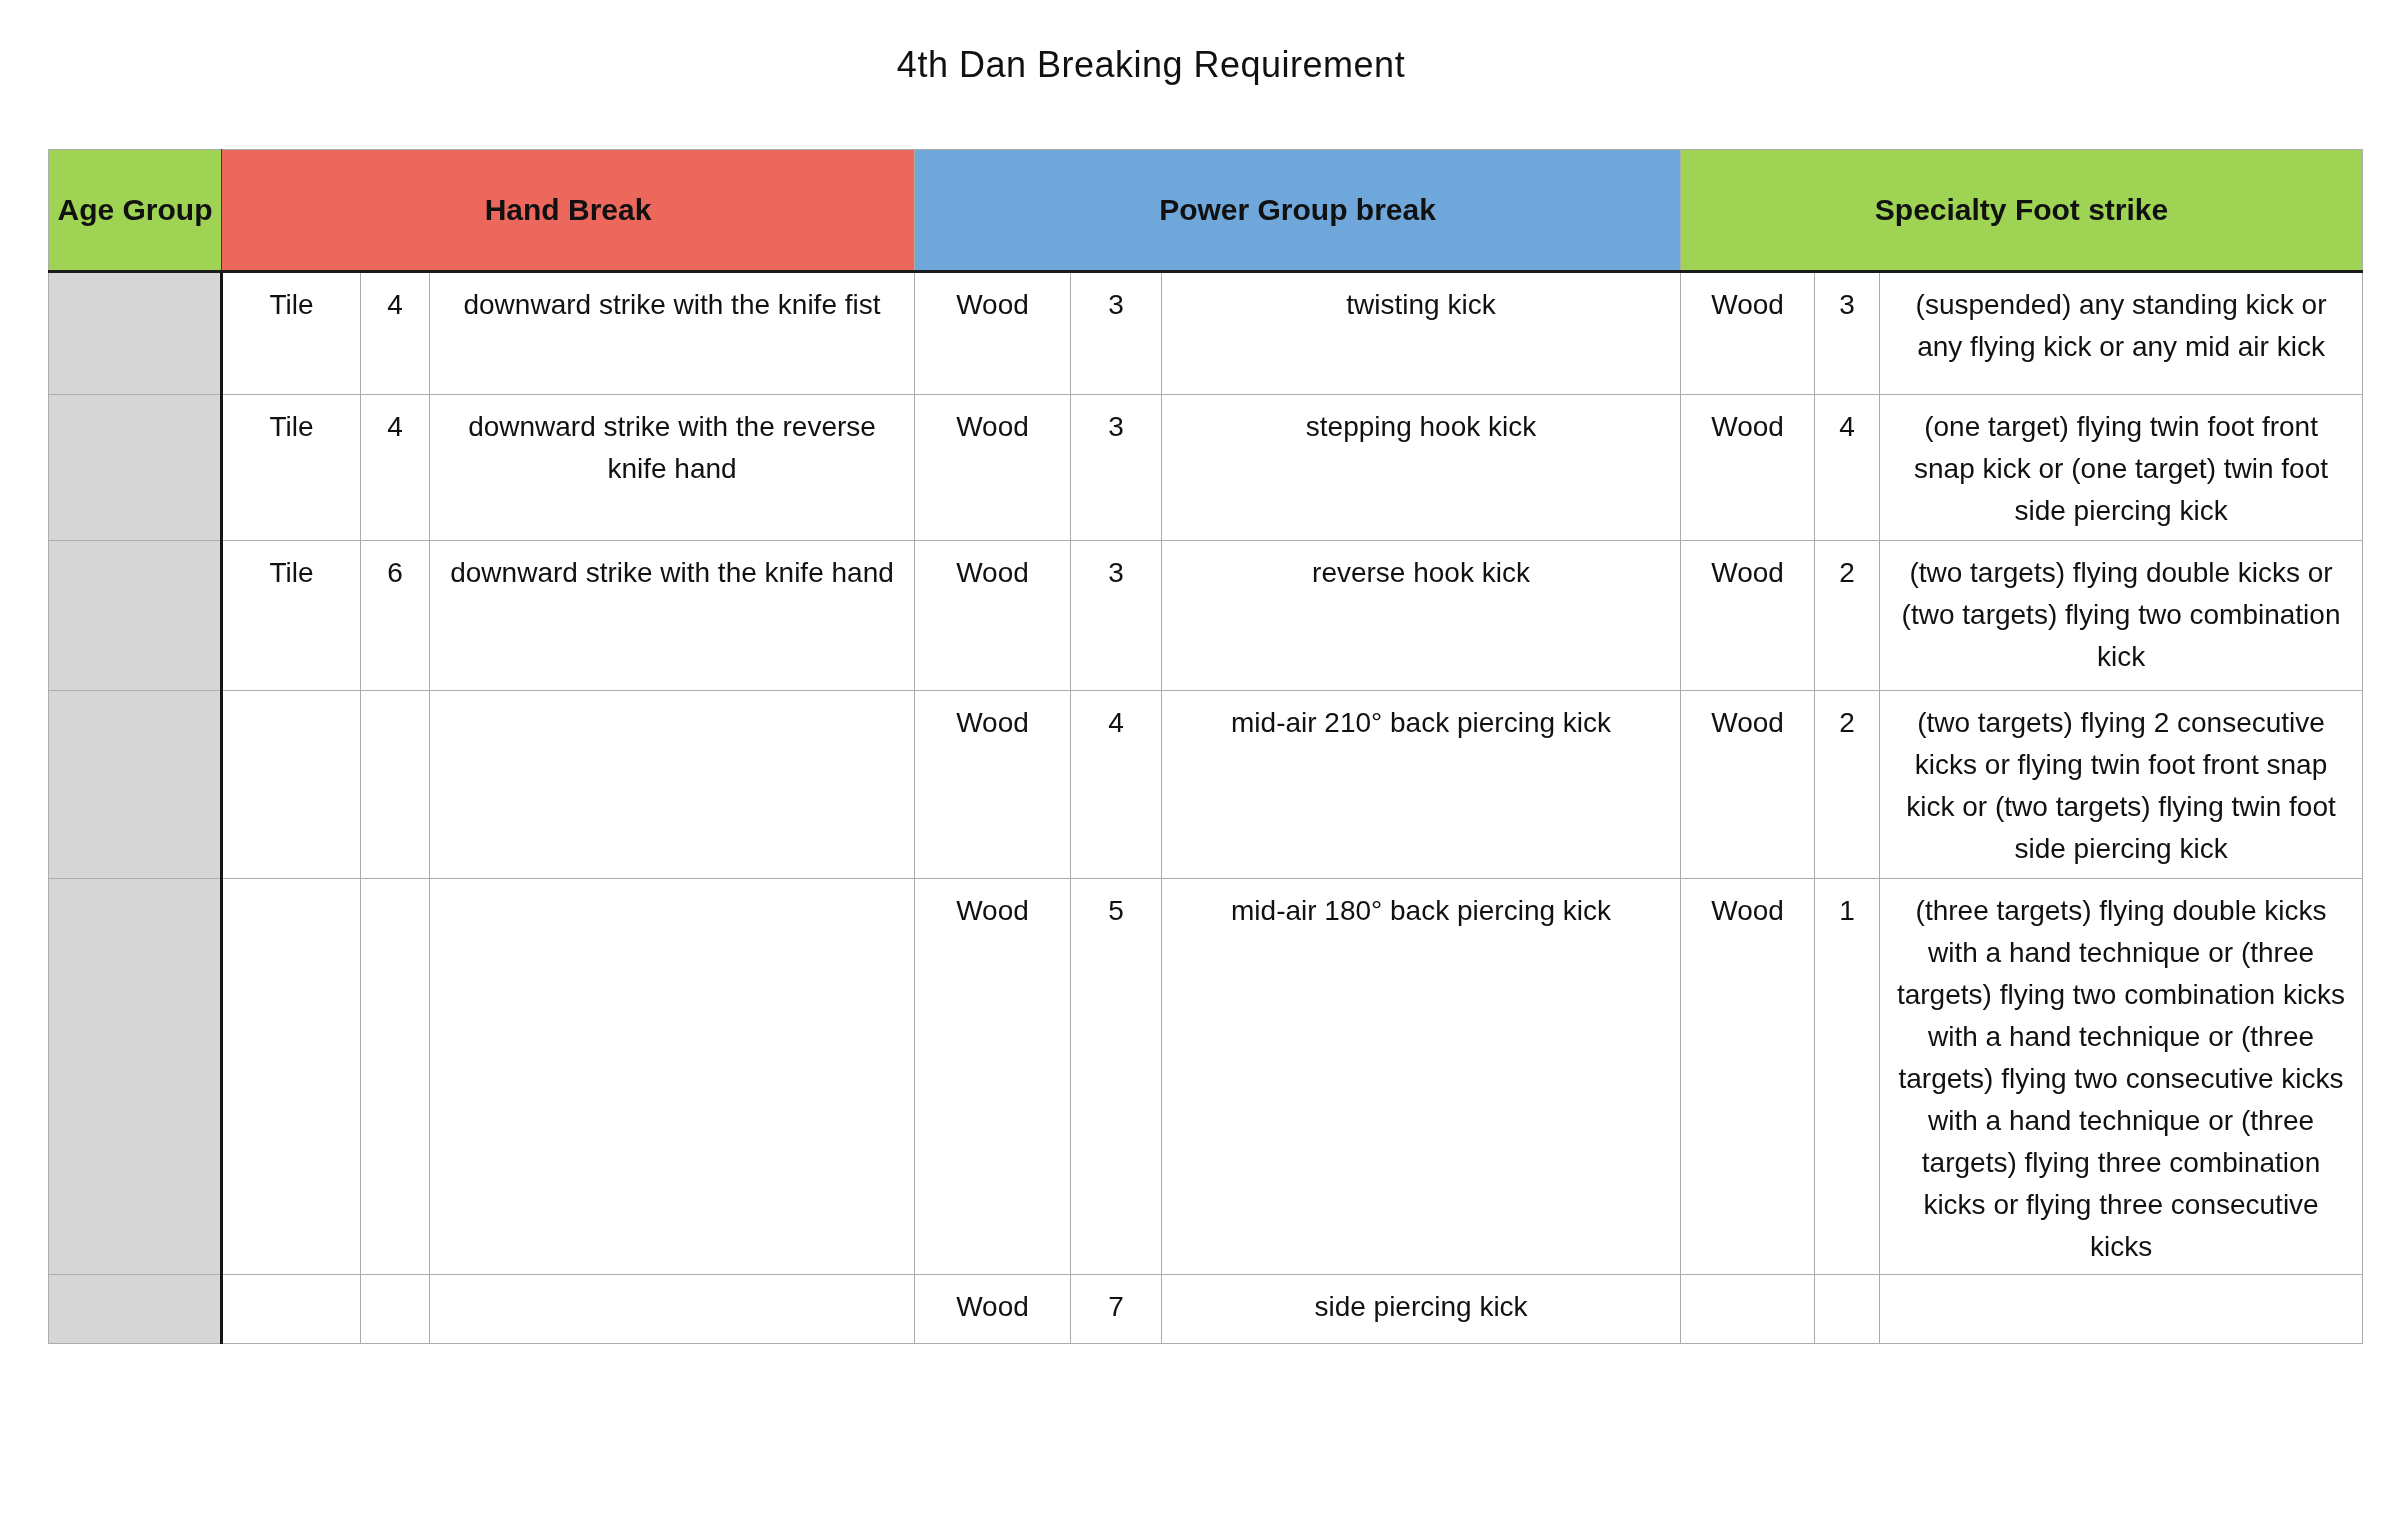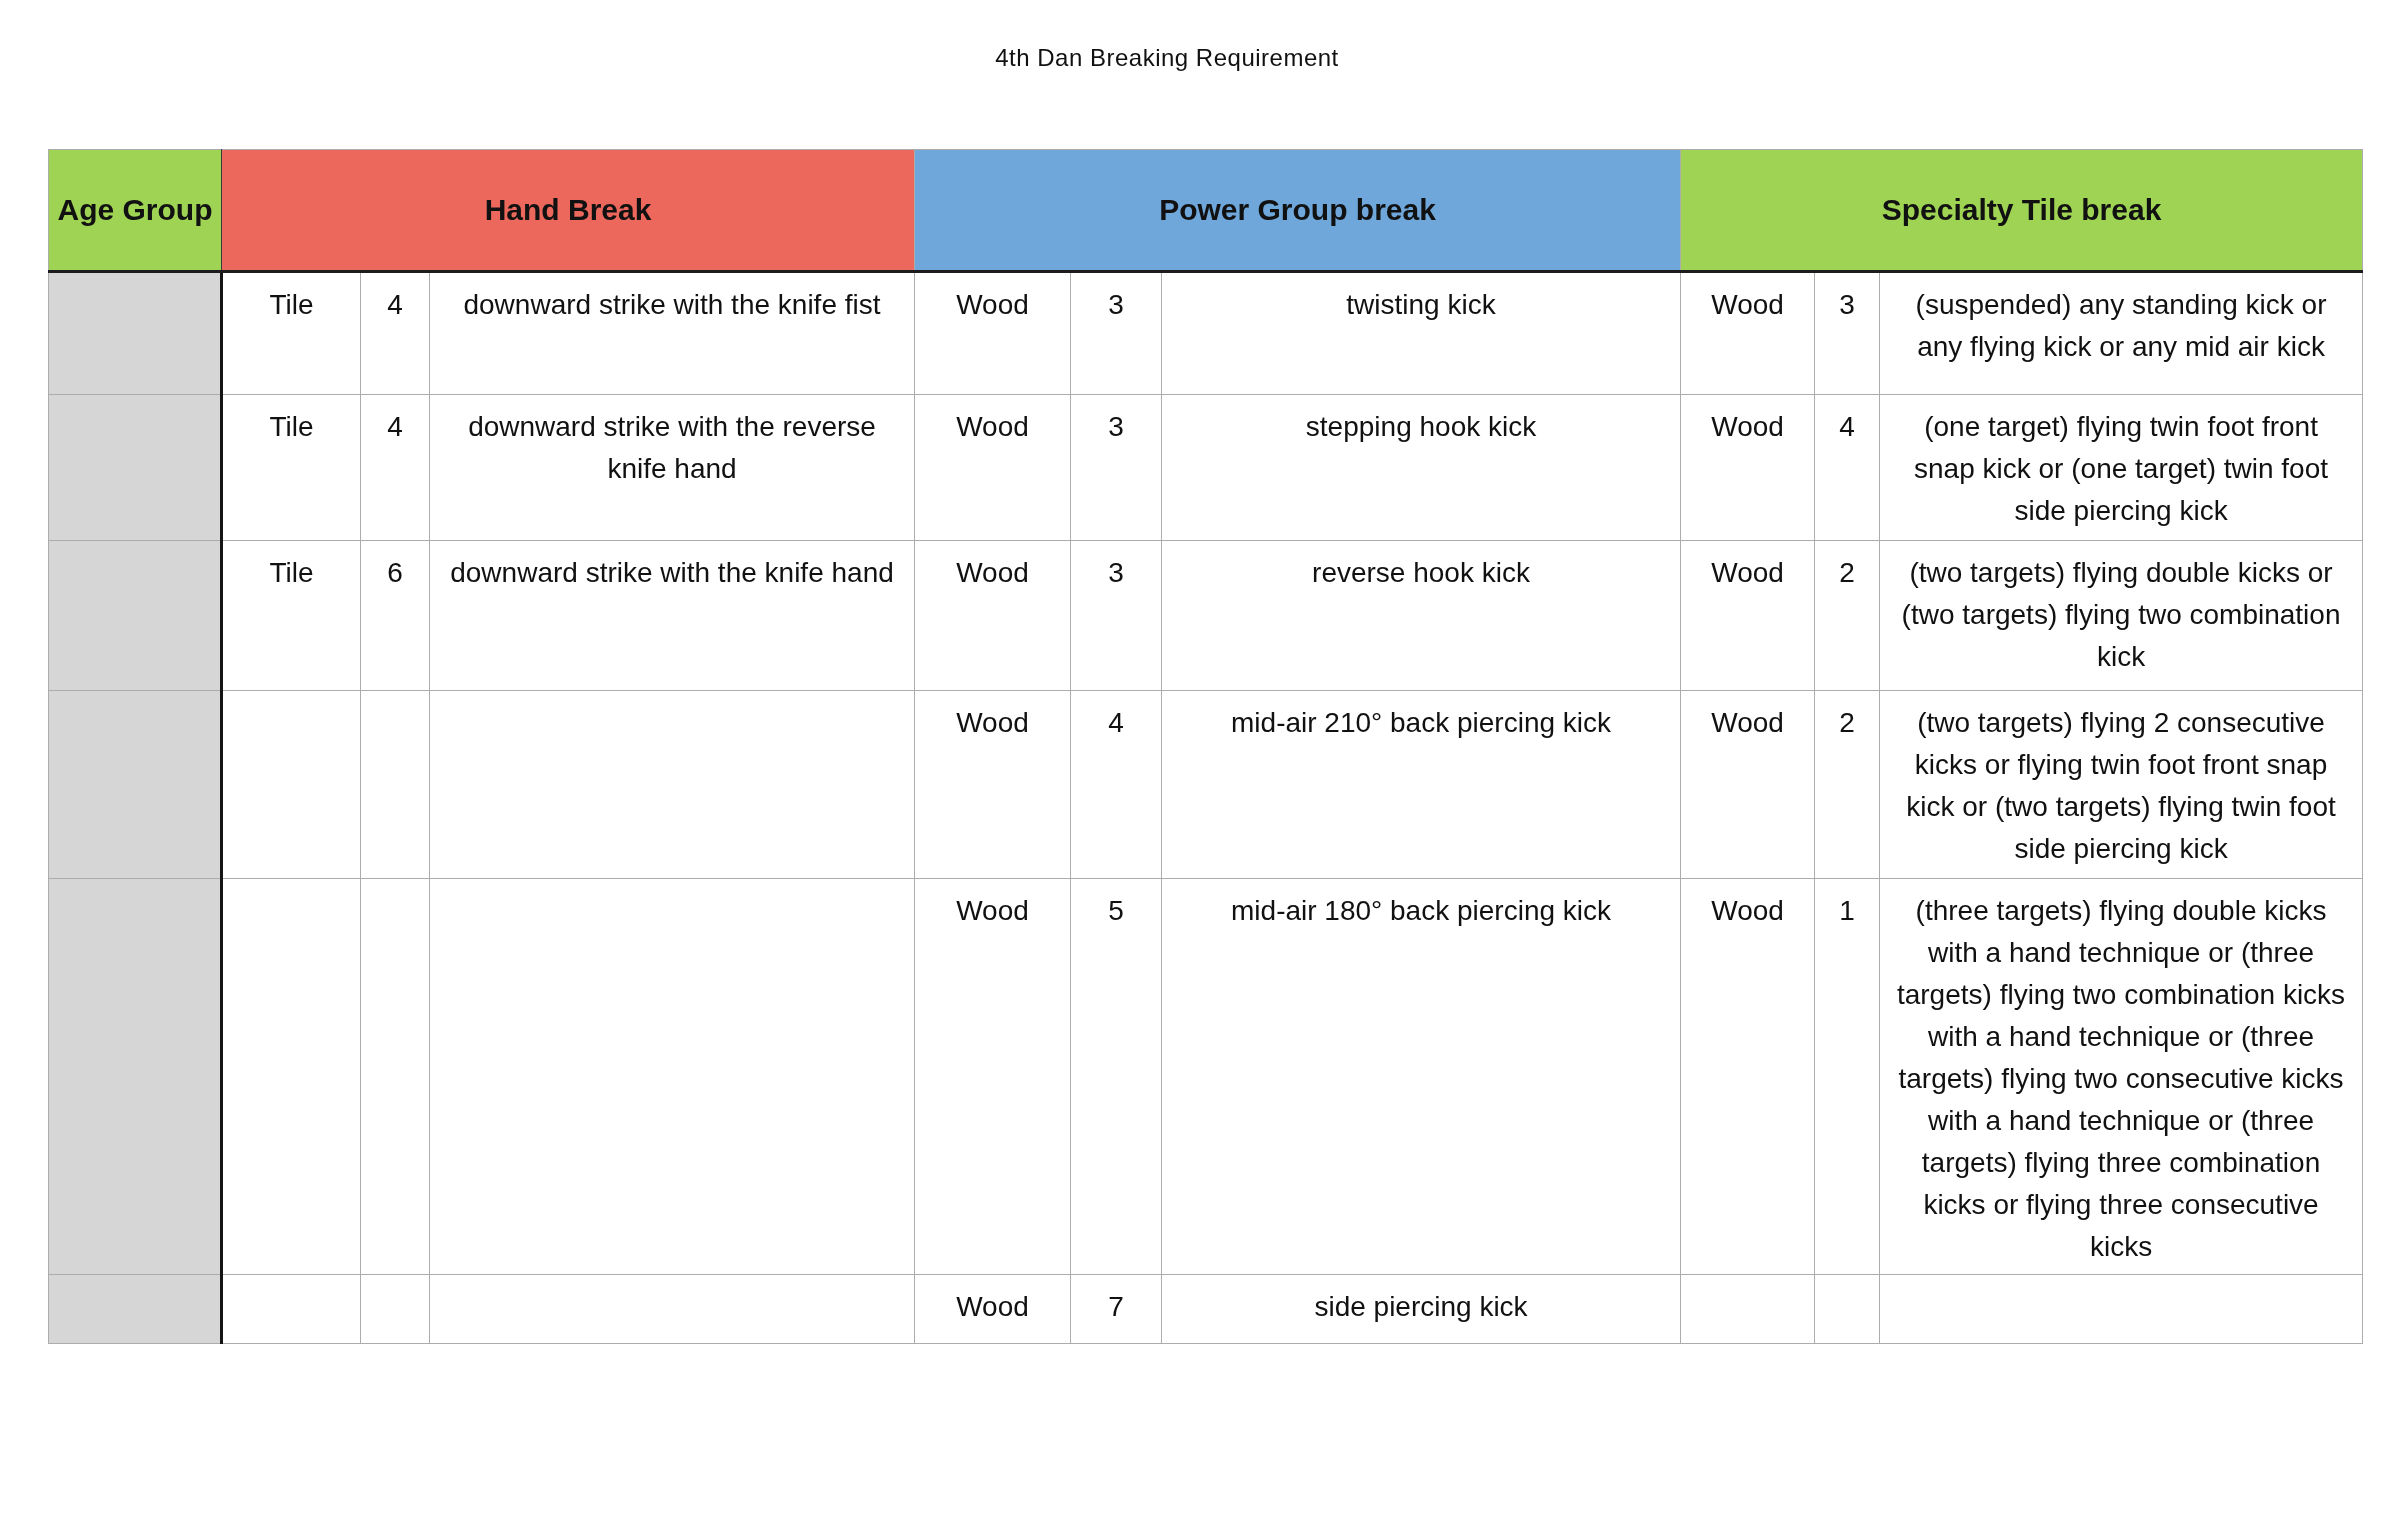--- a/index.html
+++ b/index.html
@@ -5,21 +5,21 @@
   :root{
     --red:#EC685C; --blue:#6FA7DB; --green:#9ED354; --gray:#D6D6D6; --ink:#111111;
   }
   html,body{margin:0;padding:0;}
   body{
     width:2402px;height:1524px;background:#ffffff;position:relative;
     font-family:"Liberation Sans", sans-serif;color:var(--ink);
   }
   .title{
     position:absolute;top:44px;left:0;width:2302px;text-align:center;
-    font-size:24px;font-weight:400;letter-spacing:0.5px;padding-left:16px;
+    font-size:36px;font-weight:400;letter-spacing:0.5px;
   }
   table.req{
     position:absolute;left:48px;top:149px;width:2315px;
     border-collapse:collapse;table-layout:fixed;
     border:1.9px solid #8C8C8C;
   }
   col.c-age{width:173px}
   col.c-hm{width:139px}  col.c-hn{width:69px}  col.c-ht{width:485px}
   col.c-pm{width:156px}  col.c-pn{width:91px}  col.c-pt{width:519px}
   col.c-sm{width:134px}  col.c-sn{width:65px}  col.c-st{width:483px}
@@ -61,21 +61,21 @@
     <col class="c-sm">
       <col class="c-sn">
       <col class="c-st">
   </colgroup>
 
   <tbody>
       <tr class="hdr1">
     <th class="bg-green age-hdr1">Age Group</th>
     <th class="bg-red" colspan="3">Hand Break</th>
     <th class="bg-blue" colspan="3">Power Group break</th>
-    <th class="bg-green" colspan="3">Specialty Tile break</th>
+    <th class="bg-green" colspan="3">Specialty Foot strike</th>
   </tr>
 
 
   <tr class="r1">
     <td class="bg-gray age-cell"></td>
     <td>Tile</td>
     <td>4</td>
     <td class="tech">downward strike with the knife fist</td>
     <td>Wood</td>
     <td>3</td>

